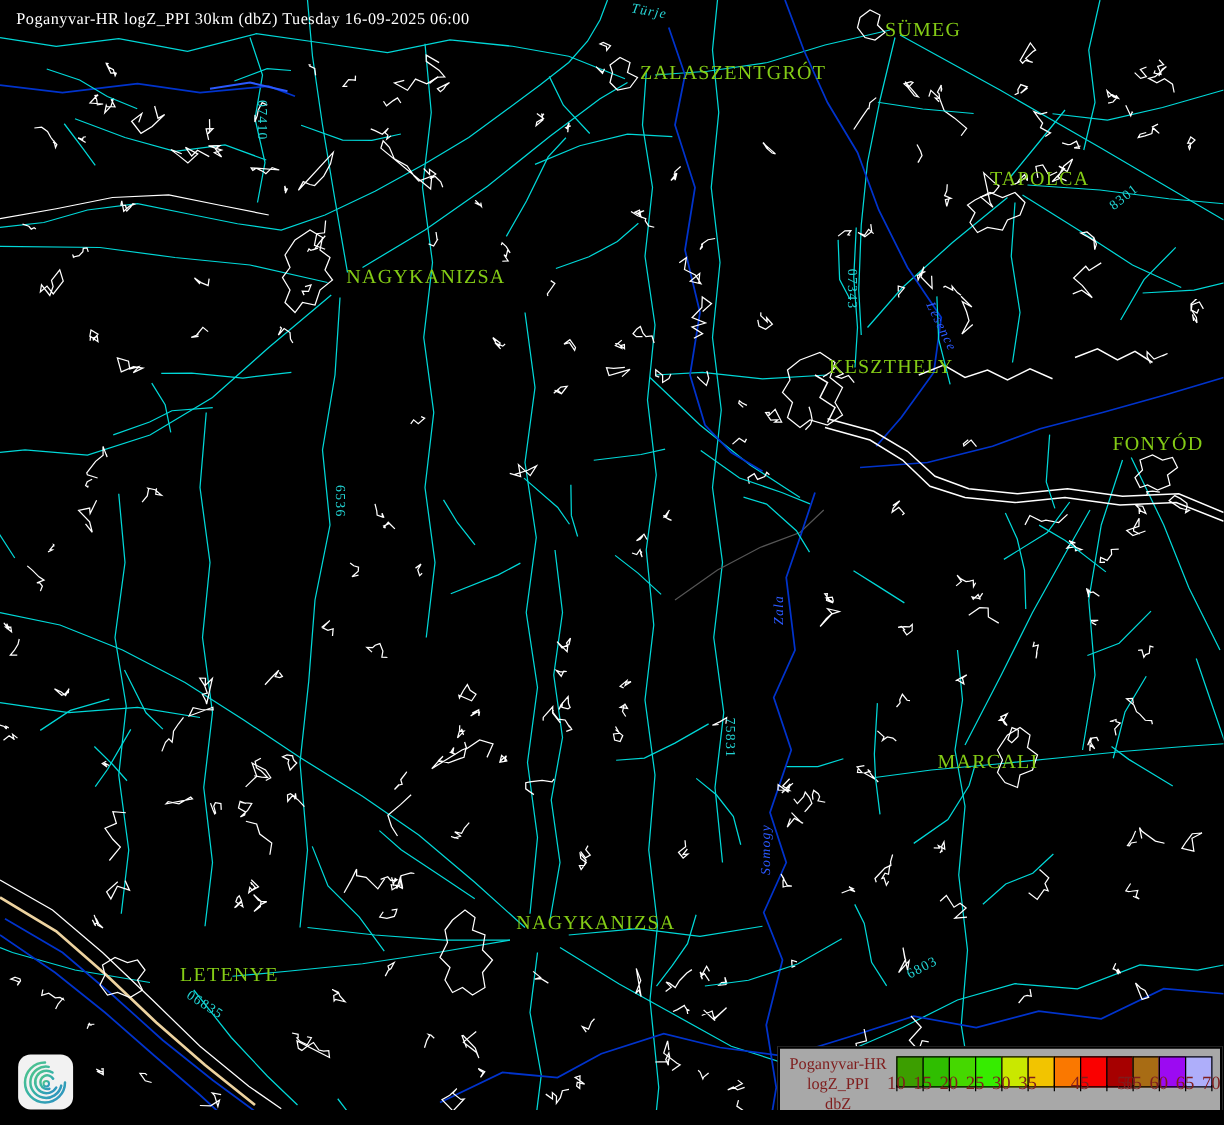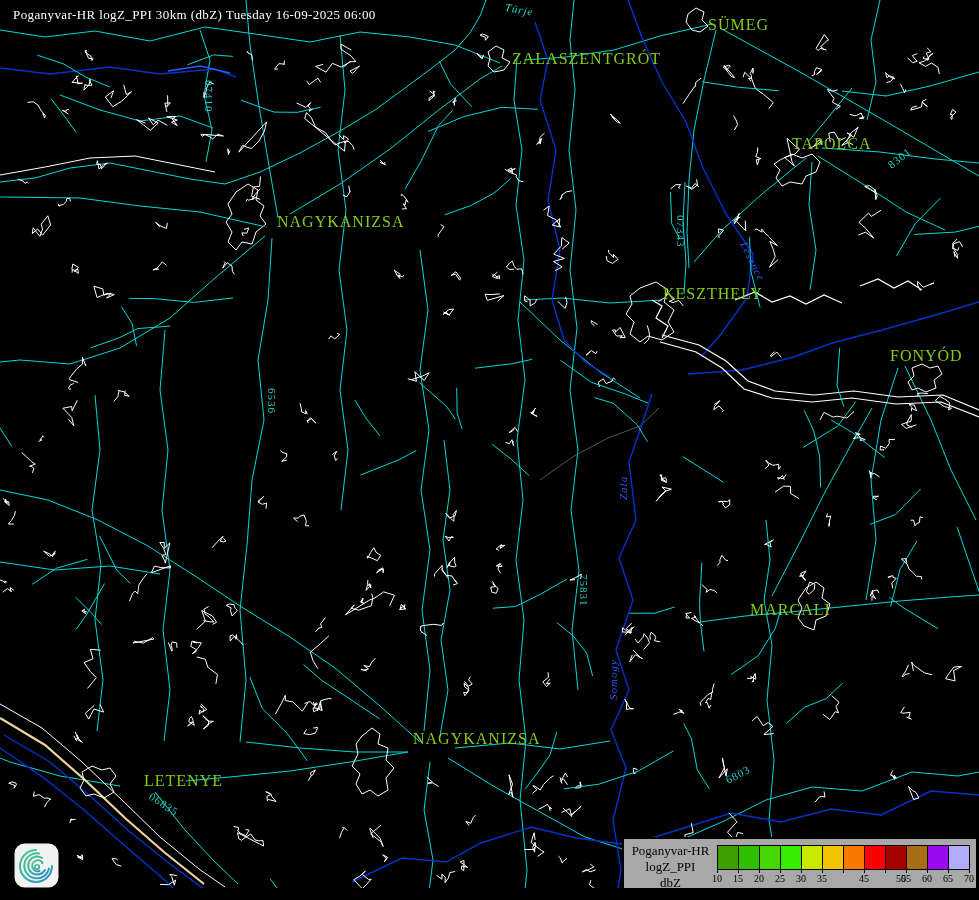--- a/index.html
+++ b/index.html
@@ -6,24 +6,24 @@
   #stage{position:relative;width:979px;height:888px;background:#000;overflow:hidden;
          font-family:Liberation Serif, serif;padding-left:22px;}
   #map-svg{position:absolute;left:0;top:0;}
   #title{position:absolute;left:13px;top:7px;font-size:13px;color:#ffffff;letter-spacing:.4px;}
   .map-label{position:absolute;white-space:nowrap;transform-origin:0 0;line-height:1;}
   .city-label{font-size:16px;color:#84cc16;letter-spacing:1px;}
   .road-label{font-size:11px;color:#22d4d4;letter-spacing:1px;}
   .water-label{font-size:11px;font-style:italic;letter-spacing:1px;}
   #legend{position:absolute;left:622px;top:837px;width:352px;height:57px;
           background:#a8a8a8;border:2px solid #000;}
-  .legend-line{position:absolute;left:0;width:93px;text-align:center;color:#000000;font-size:13px;}
+  .legend-line{position:absolute;left:0;width:93px;text-align:center;color:#7f1d1d;font-size:13px;}
   .legend-cell{position:absolute;top:6px;width:20px;height:23px;border:1px solid #000;}
   .legend-tick-mark{position:absolute;top:29px;width:1px;height:5px;background:#000;}
-  .legend-tick-label{position:absolute;top:34px;width:22px;text-align:center;color:#000000;font-size:10px;}
+  .legend-tick-label{position:absolute;top:20px;width:22px;text-align:center;color:#7f1d1d;font-size:15px;}
   #logo{position:absolute;left:14px;top:843px;width:45px;height:45px;}
 </style>
 </head>
 <body>
 
 <div id="stage">
 
   <svg id="map-svg" width="979" height="900" viewBox="0 0 979 900">
 
     <g stroke="#00d8d8" stroke-width="1" fill="none">

